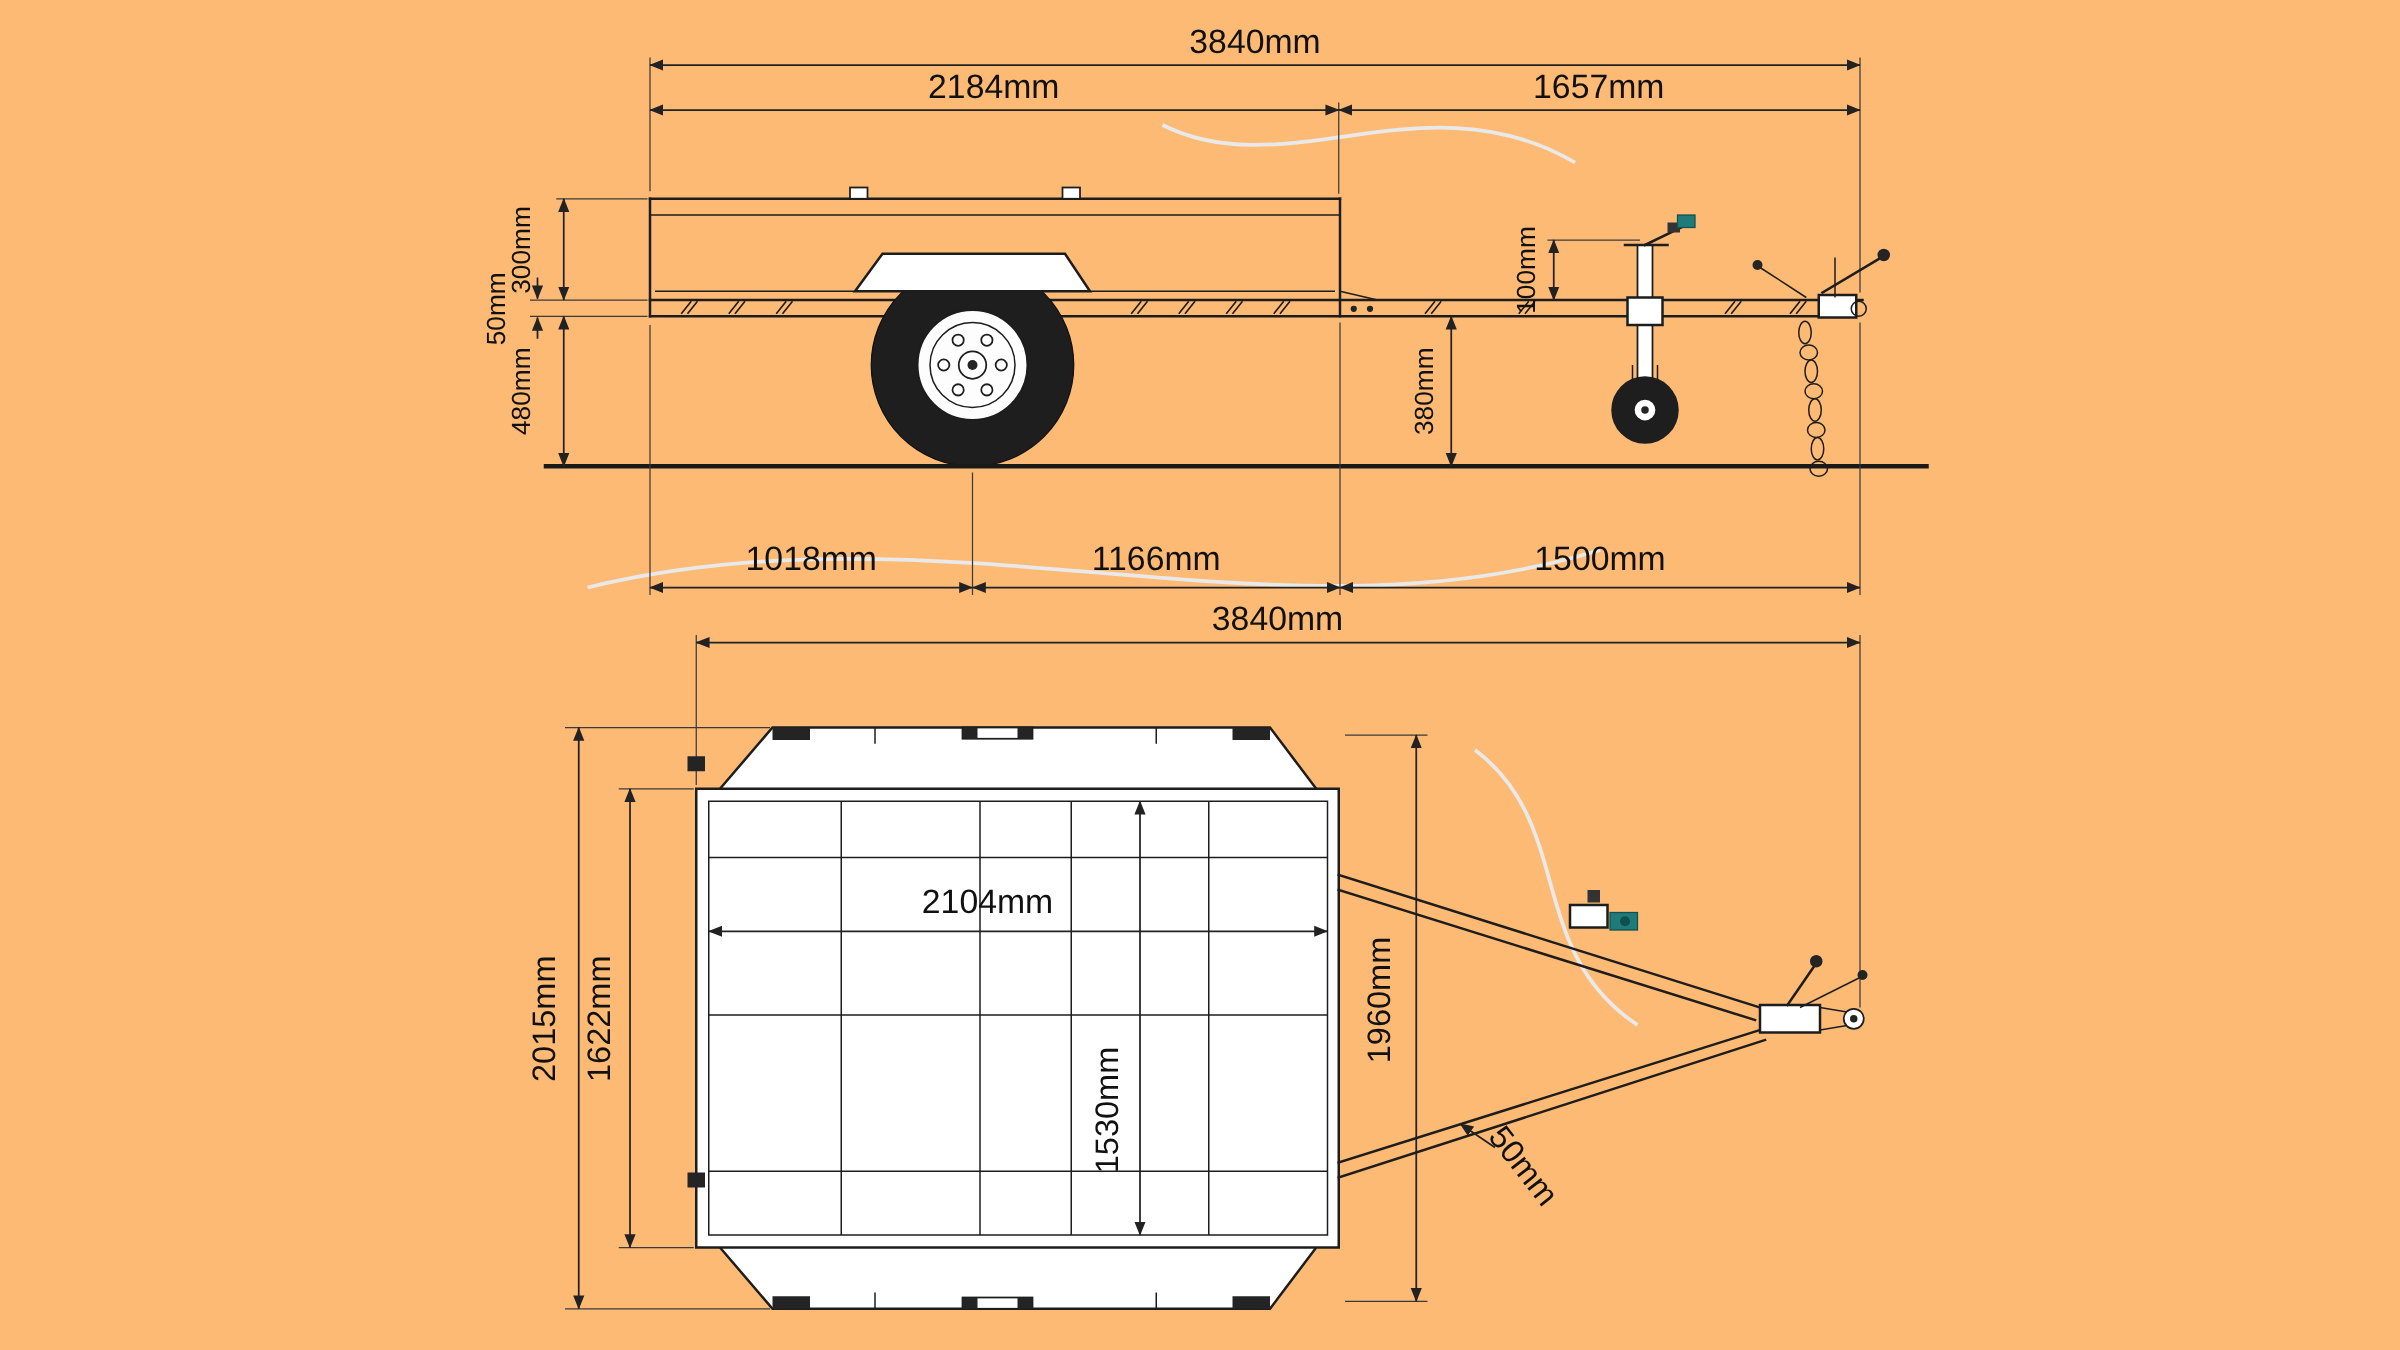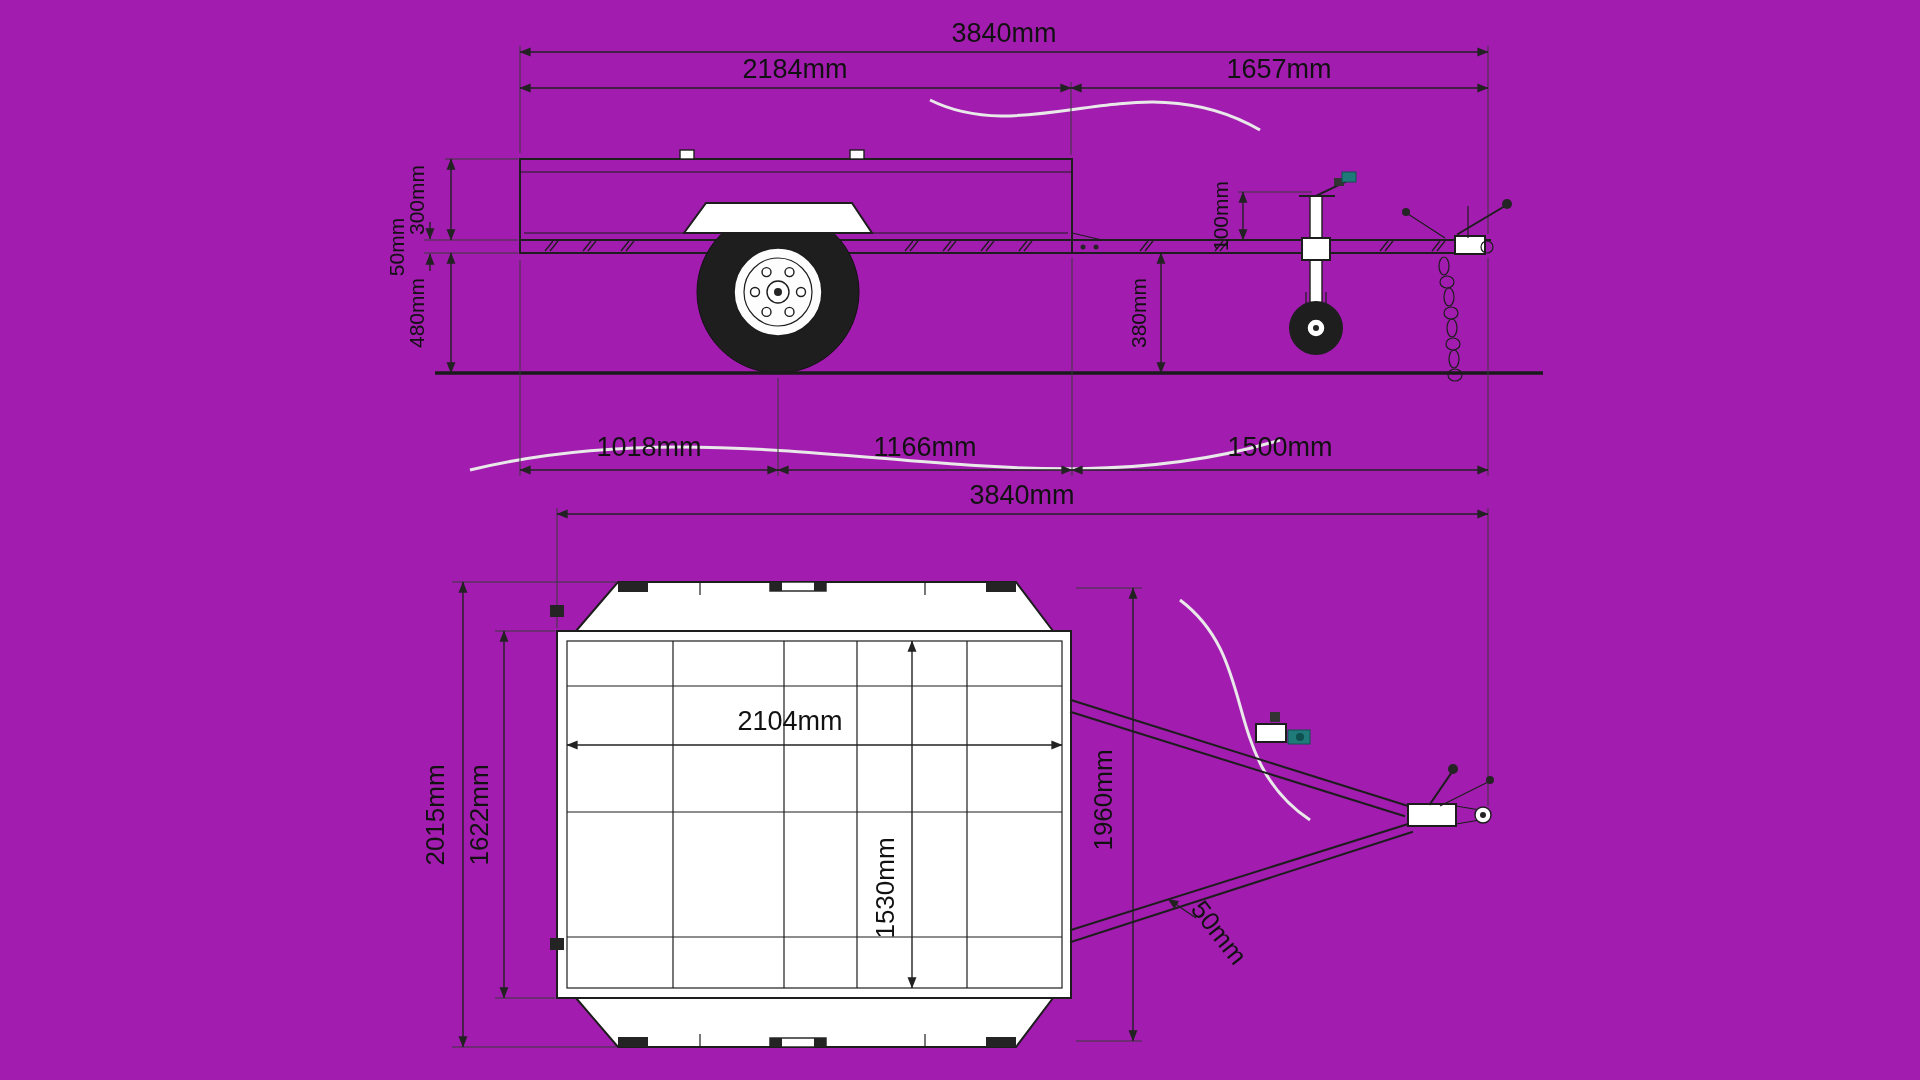--- a/index.html
+++ b/index.html
@@ -1,16 +1,16 @@
 <!DOCTYPE html>
 <html><head>
 <meta charset="utf-8">
 <style>
   html,body{margin:0;padding:0;background:#ffffff;}
-  .page{width:1920px;height:1080px;background:#a21caf;position:relative;overflow:hidden;
+  .page{width:1920px;height:1080px;background:#fdba74;position:relative;overflow:hidden;
         font-family:"Liberation Sans",sans-serif;}
   svg{display:block;}
   .ol{stroke:#1d1d1d;stroke-width:2;fill:none;stroke-linecap:square;}
   .ol-thin{stroke:#1d1d1d;stroke-width:1.2;fill:none;}
   .dim{stroke:#222;stroke-width:1.4;fill:none;}
   .ext{stroke:#3a3a3a;stroke-width:1;fill:none;}
   .tick{stroke:#1d1d1d;stroke-width:1.3;fill:none;}
   .wm{stroke:#e9e9e9;stroke-width:3;fill:none;}
   .txt{font-family:"Liberation Sans",sans-serif;font-size:27px;fill:#111;text-anchor:middle;}
   .txt-sm{font-family:"Liberation Sans",sans-serif;font-size:21px;fill:#111;text-anchor:middle;}

